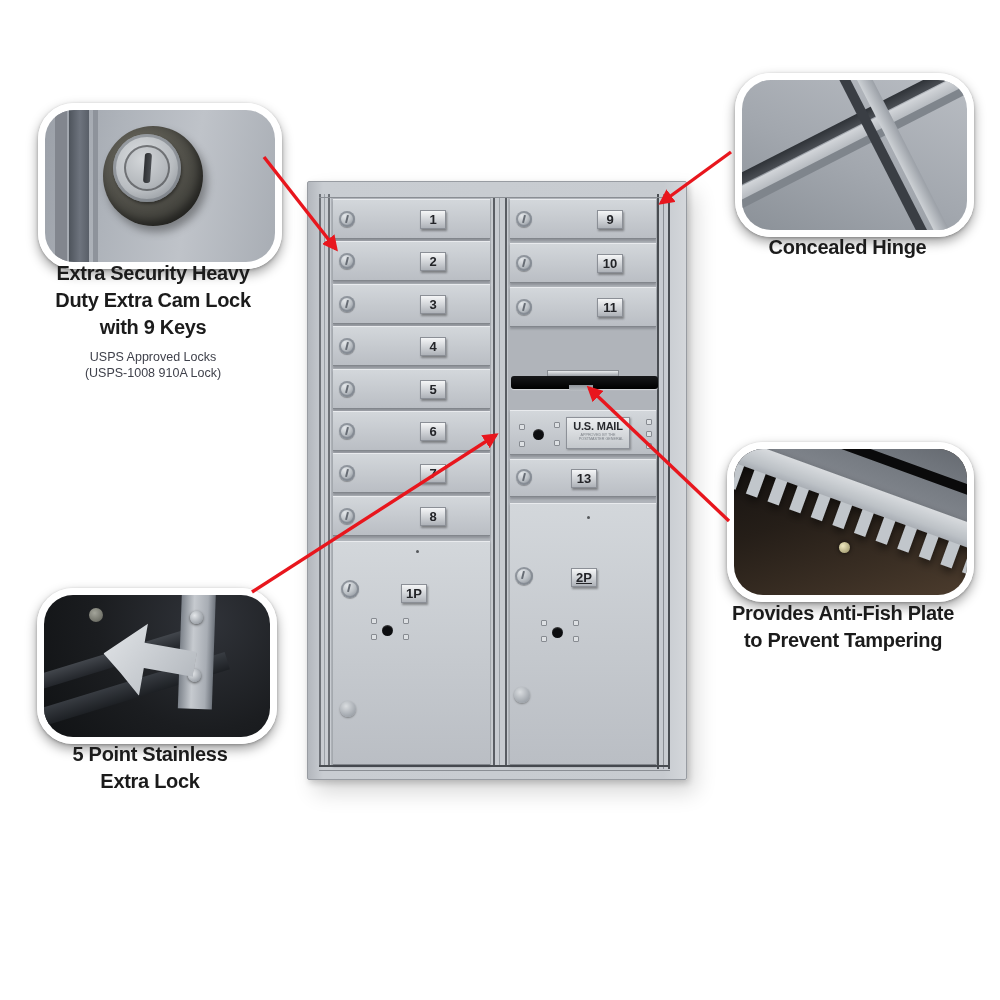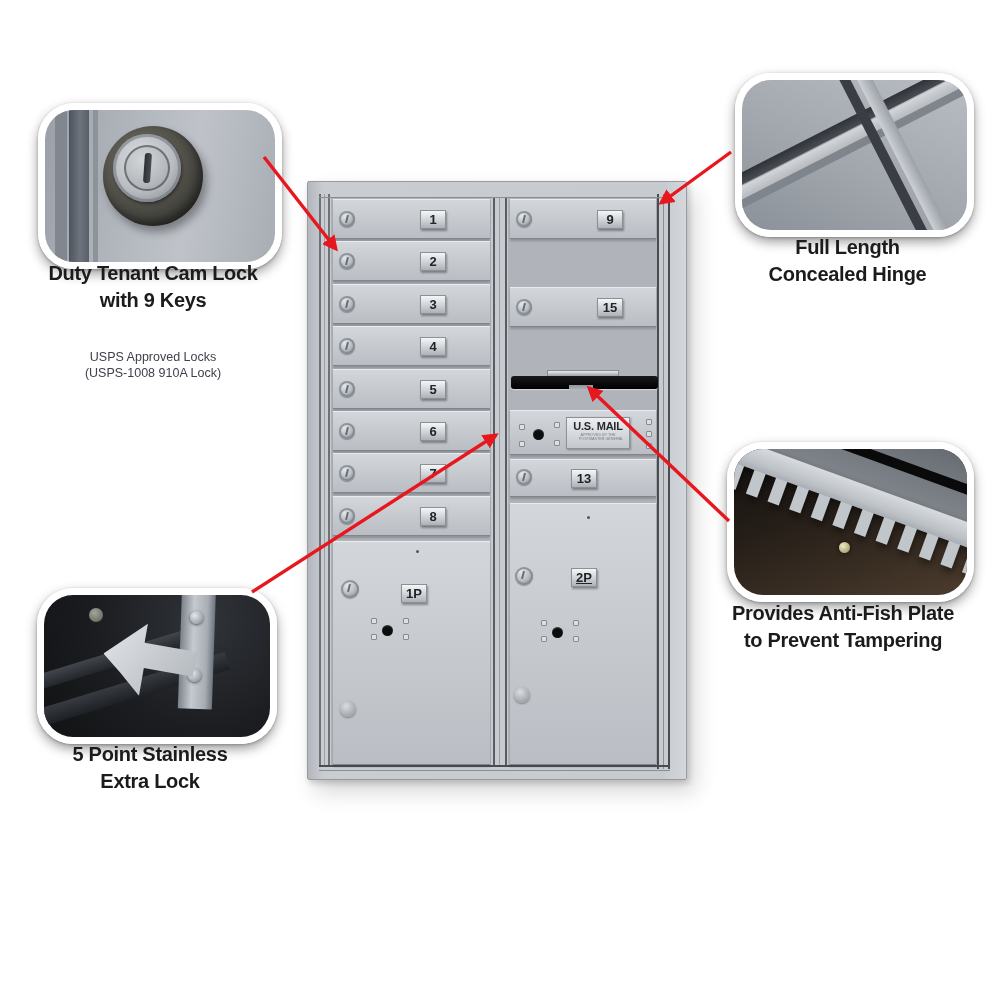--- a/index.html
+++ b/index.html
@@ -175,23 +175,27 @@
       <span class="screw" style="left:38px;top:92px;"></span>
       <span class="screw" style="left:70px;top:92px;"></span>
       <span class="bdot" style="left:49px;top:83px;"></span>
       <span class="knob" style="left:7px;top:159px;"></span>
     </div>
 
     <div class="door" style="left:202px;top:17px;width:146px;height:38px;">
       <span class="lock"></span>
       <span class="plate" style="left:87px;top:10px;">9</span>
     </div>
+    <div class="door" style="left:202px;top:61px;width:146px;height:38px;">
+      <span class="lock"></span>
+      <span class="plate" style="left:87px;top:10px;">10</span>
+    </div>
     <div class="door" style="left:202px;top:105px;width:146px;height:38px;">
       <span class="lock"></span>
-      <span class="plate" style="left:87px;top:10px;">15</span>
+      <span class="plate" style="left:87px;top:10px;">11</span>
     </div>
 
     <div class="slot-silver"></div>
     <div class="slot-black"></div>
     <div class="slot-tab"></div>
 
     <div class="door" style="left:202px;top:228px;width:146px;height:43px;">
       <span class="screw" style="left:9px;top:13px;"></span>
       <span class="screw" style="left:44px;top:11px;"></span>
       <span class="screw" style="left:9px;top:30px;"></span>
@@ -235,39 +239,39 @@
       <div class="cam-outer">
         <div class="cam-ring">
           <div class="cam-disc">
               <div class="cam-slot"></div>
             </div>
         </div>
       </div>
     </div>
   </div>
   <div class="headline" style="left:22px;top:260px;width:262px;">
-    <div>Duty Tenant Cam Lock</div>
+    <div>Extra Security Heavy</div>
+    <div>Duty Extra Cam Lock</div>
     <div>with 9 Keys</div>
   </div>
   <div class="subtext" style="left:22px;top:349px;width:262px;">
     <div>USPS Approved Locks</div>
     <div>(USPS-1008 910A Lock)</div>
   </div>
 
   <div class="photo" style="left:735px;top:73px;width:225px;height:150px;">
     <div class="art hinge-art">
       <div class="h-band h-b1"></div>
       <div class="h-band h-b2"></div>
       <div class="h-band h-b3"></div>
       <div class="h-v h-v1"></div>
       <div class="h-v h-v2"></div>
     </div>
   </div>
   <div class="headline" style="left:735px;top:234px;width:225px;">
-    <div>Full Length</div>
     <div>Concealed Hinge</div>
   </div>
 
   <div class="photo" style="left:727px;top:442px;width:233px;height:146px;">
     <div class="art fish-art">
       <div class="f-panel"></div>
       <div class="f-slot"></div>
       <div class="f-comb">
         <div class="f-combbar"></div>
         <div class="f-teeth"></div>

